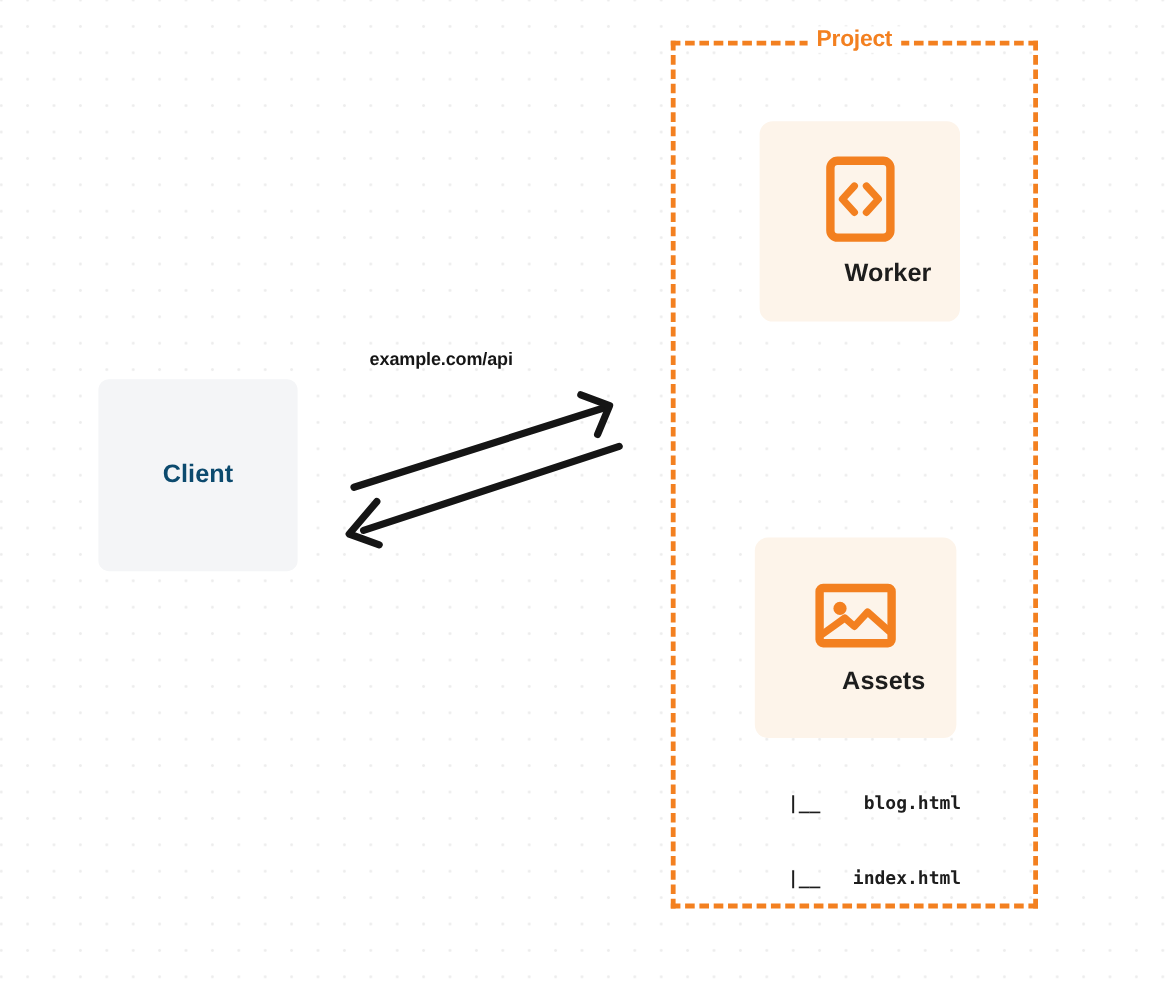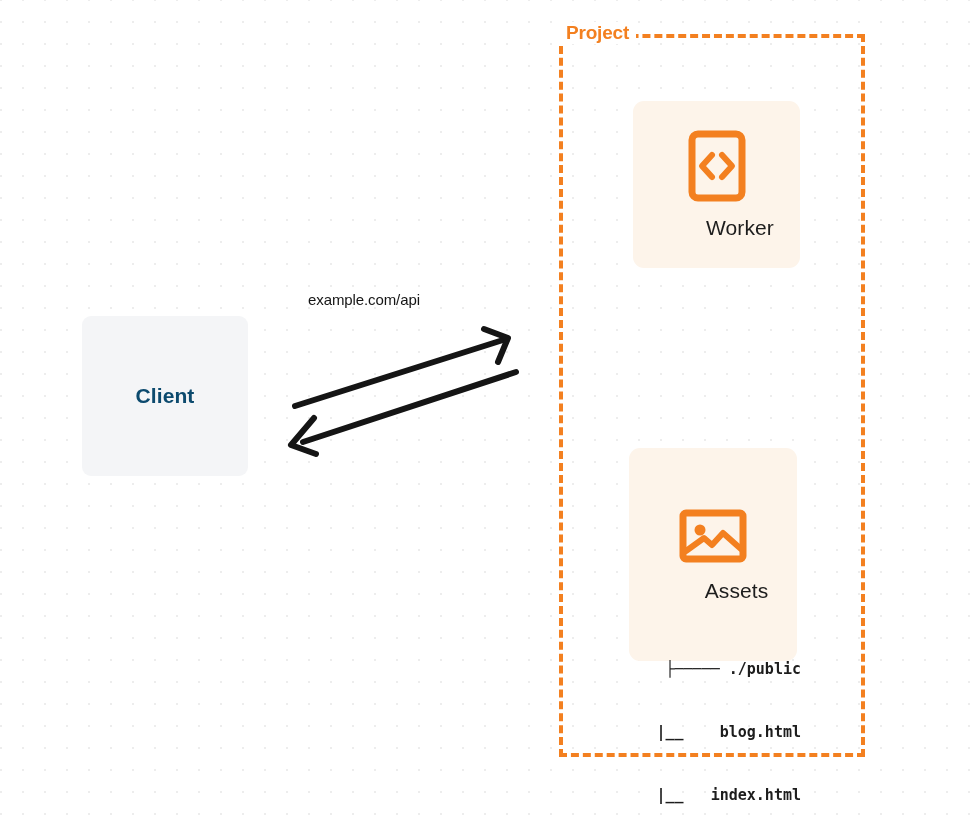--- a/index.html
+++ b/index.html
@@ -52,21 +52,21 @@
     top: 0;
     width: 980px;
     height: 818px;
     pointer-events: none;
   }
   #request-label {
     position: absolute;
     left: 308px;
     top: 291px;
     font-size: 15px;
-    font-weight: 400;
+    font-weight: 700;
     color: #151515;
     letter-spacing: -0.1px;
     white-space: nowrap;
   }
 
   
   #project-container {
     position: absolute;
     left: 559px;
     top: 34px;
@@ -74,20 +74,21 @@
     height: 723px;
     box-sizing: border-box;
     border: 4px dashed #f38020;
     background: transparent;
   }
   #project-title {
     position: absolute;
     left: 559px;
     top: 22px;
     width: 306px;
+    text-align: center;
     font-size: 19px;
     font-weight: 700;
     color: #f38020;
     letter-spacing: -0.2px;
   }
   #project-title .title-inner {
     background-color: #ffffff;
     padding: 0 7px;
     display: inline-block;
     line-height: 22px;
@@ -106,30 +107,30 @@
   #worker-card {
     left: 633px;
     top: 101px;
     width: 167px;
     height: 167px;
   }
   #assets-card {
     left: 629px;
     top: 448px;
     width: 168px;
-    height: 213px;
+    height: 167px;
   }
   .service-card .card-icon {
     display: block;
     line-height: 0;
     margin-bottom: 14px;
   }
   .service-card .card-label {
     font-size: 21px;
-    font-weight: 400;
+    font-weight: 700;
     color: #1d1d1d;
     letter-spacing: 0.1px;
     margin-left: 47px;
   }
 
   
   #assets-file-tree {
     position: absolute;
     left: 600px;
     top: 617px;
@@ -191,19 +192,18 @@
       <svg width="68" height="58" viewBox="0 0 68 58" xmlns="http://www.w3.org/2000/svg">
         <rect x="4" y="6" width="60" height="46" rx="3" ry="3" fill="none" stroke="#f38020" stroke-width="7"></rect>
         <circle cx="21" cy="23" r="5.5" fill="#f38020"></circle>
         <polyline points="7,44 25,31 33,38 44,26 62,42" fill="none" stroke="#f38020" stroke-width="6" stroke-linecap="round" stroke-linejoin="round"></polyline>
       </svg>
     </span>
     <span class="card-label">Assets</span>
   </div>
 
   <div id="assets-file-tree">
-    <span class="tree-row">├───── ./public</span>
     <span class="tree-row">    |__    blog.html</span>
     <span class="tree-row">    |__   index.html</span>
     
   </div>
 
 </div>
 
 </body></html>

